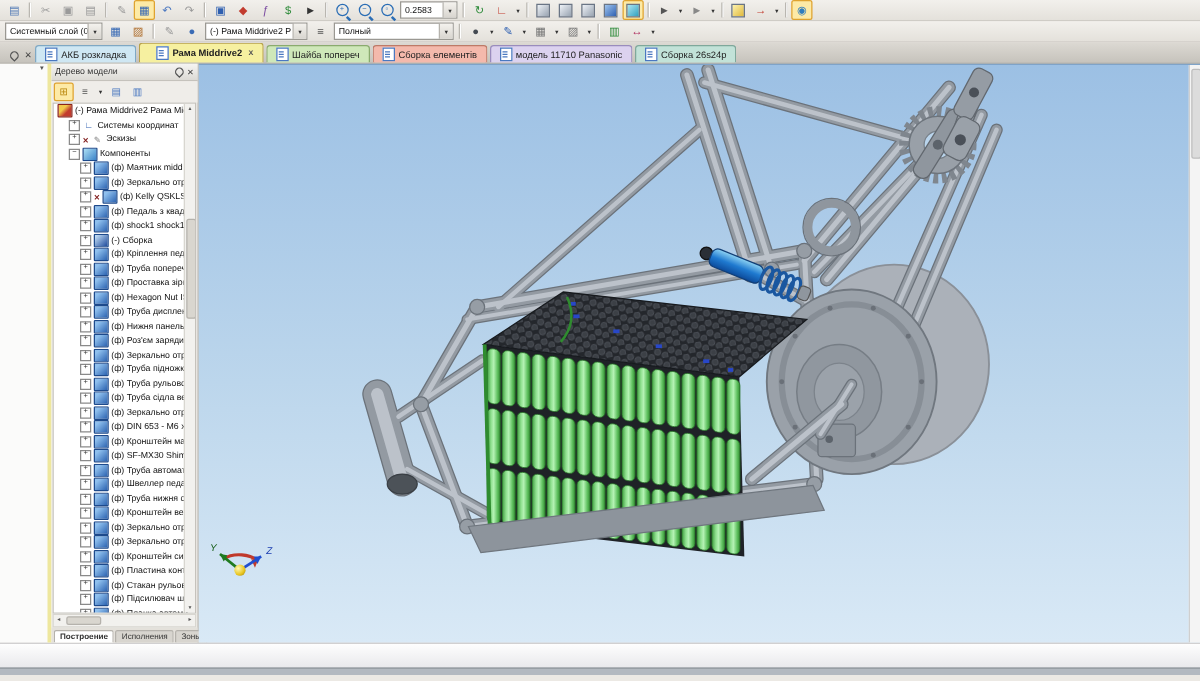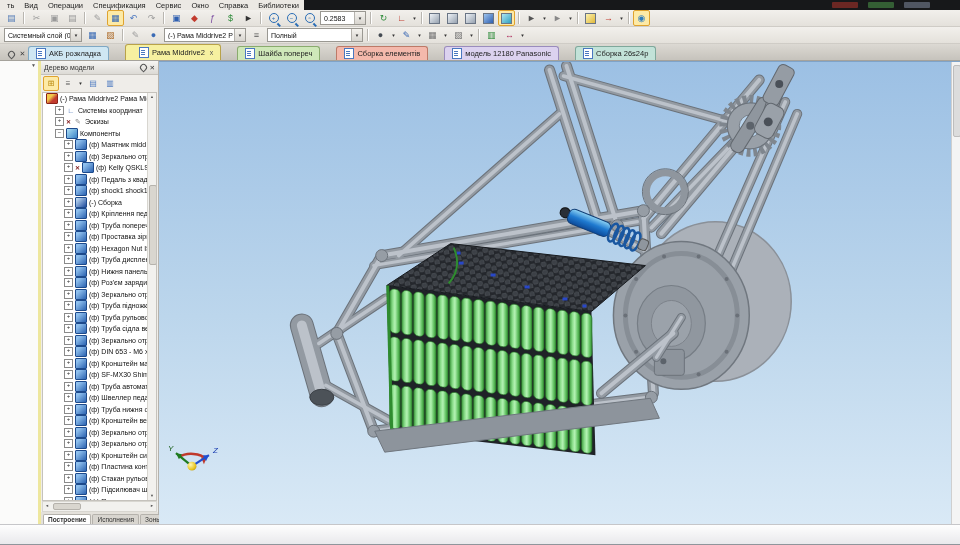--- a/index.html
+++ b/index.html
@@ -26,23 +26,23 @@
   .mag{position:relative;width:8px;height:8px;border:1.5px solid #2a6db5;border-radius:50%;
        font-size:6px;color:#2a6db5;display:flex;align-items:center;justify-content:center;}
   .mag::after{content:"";position:absolute;width:4px;height:1.5px;background:#2a6db5;bottom:-3px;right:-3px;transform:rotate(45deg);}
   .combo{height:12px;background:#fff;border:1px solid #9a9892;display:flex;align-items:center;flex:none;margin:0 1px;}
   .combo .cval{font-size:7px;color:#111;padding:0 3px;white-space:nowrap;overflow:hidden;flex:1;}
   .combo .carr{width:10px;align-self:stretch;background:linear-gradient(#f4f2ee,#d8d5cf);border-left:1px solid #b5b2ac;
                display:flex;align-items:center;justify-content:center;font-size:4.5px;color:#333;}
   
   .tabbar{height:16px;background:linear-gradient(#dcd9d3,#c6c3bc);display:flex;align-items:flex-end;padding-left:6px;border-bottom:1px solid #a5a29b;}
   .tab-ctrl{font-size:7px;color:#444;width:11px;height:12px;display:flex;align-items:center;justify-content:center;}
-  .dtab{height:13px;display:flex;align-items:center;gap:3px;padding:0 7px;margin-right:16px;
+  .dtab{height:13px;display:flex;align-items:center;gap:3px;padding:0 7px;margin-right:2px;
         border:1px solid #8f8d86;border-bottom:none;border-radius:3px 3px 0 0;font-size:7.5px;color:#222;white-space:nowrap;cursor:default;}
-  .dtab.active{font-weight:normal;height:15px;padding-left:13px;}
+  .dtab.active{font-weight:bold;height:15px;padding-left:13px;}
   .dtab .tx{font-size:7px;color:#555;margin-left:2px;}
   .doc-ico{width:8px;height:9px;background:#fff;border:1px solid #4a78c0;flex:none;position:relative;}
   .doc-ico::after{content:"";position:absolute;left:1px;top:2px;width:4px;height:1px;background:#4a78c0;box-shadow:0 2px 0 #4a78c0,0 4px 0 #4a78c0;}
   
   .main{display:flex;height:463px;}
   .leftstrip{width:38px;background:#fbfbfa;border-right:3px solid #eee79e;position:relative;flex:none;}
   .strip-dd{position:absolute;top:1px;right:2px;font-size:5px;color:#555;}
   
   .treepanel{width:117px;flex:none;display:flex;flex-direction:column;background:#efede9;border-right:1px solid #b5b2ac;}
   .tree-header{height:13px;display:flex;align-items:center;justify-content:space-between;padding:0 3px;
@@ -82,37 +82,20 @@
   .vp-thumb{position:absolute;left:1px;top:3px;width:6px;height:70px;background:#dcdcdc;border:1px solid #bdbdbd;border-radius:2px;display:block;}
   
   .statusbar{height:19px;background:linear-gradient(#fefefe,#e9e9ec);border-top:1px solid #c6c6c9;}
   .bottomstrip{height:5px;background:#b3b9c0;border-top:1px solid #8f959b;}
 </style>
 </head>
 <body>
 
 <div class="window">
 
-  <div class="menubar">
-    <div class="menubar-items">
-        <span class="menu-item">ть</span>
-        <span class="menu-item">Вид</span>
-        <span class="menu-item">Операции</span>
-        <span class="menu-item">Спецификация</span>
-        <span class="menu-item">Сервис</span>
-        <span class="menu-item">Окно</span>
-        <span class="menu-item">Справка</span>
-        <span class="menu-item">Библиотеки</span>
-      </div>
-    <div class="menubar-dark">
-      <span class="bs" style="background:#7a2a26"></span>
-      <span class="bs" style="background:#3a6b3a"></span>
-      <span class="bs" style="background:#5a6270"></span>
-    </div>
-  </div>
 
   <div class="toolbar" id="tb1">
       <span class="tb-icon" style="color: rgb(90, 128, 184);">▤</span>
       <span class="tb-sep"></span>
       <span class="tb-icon" style="color: rgb(154, 154, 154);">✂</span>
       <span class="tb-icon" style="color: rgb(154, 154, 154);">▣</span>
       <span class="tb-icon" style="color: rgb(154, 154, 154);">▤</span>
       <span class="tb-sep"></span>
       <span class="tb-icon" style="color: rgb(154, 154, 154);">✎</span>
       <span class="tb-icon hl" style="color: rgb(58, 107, 181);">▦</span>
@@ -224,21 +207,21 @@
         <div class="dtab" style="background: rgb(207, 232, 185); border-color: rgb(138, 171, 110);">
           <span class="doc-ico"></span>
           <span>Шайба попереч</span>
         </div>
         <div class="dtab" style="background: rgb(244, 185, 172); border-color: rgb(189, 122, 104); text-align: center;">
           <span class="doc-ico"></span>
           <span>Сборка елементів</span>
         </div>
         <div class="dtab" style="background: rgb(220, 210, 239); border-color: rgb(154, 140, 189);">
           <span class="doc-ico"></span>
-          <span>модель 12180 Panasonic</span>
+          <span>модель 11710 Panasonic</span>
         </div>
         <div class="dtab" style="background: rgb(194, 226, 216); border-color: rgb(127, 168, 155);">
           <span class="doc-ico"></span>
           <span>Сборка 26s24p</span>
         </div>
       </div>
   </div>
 
   <div class="main">
 

